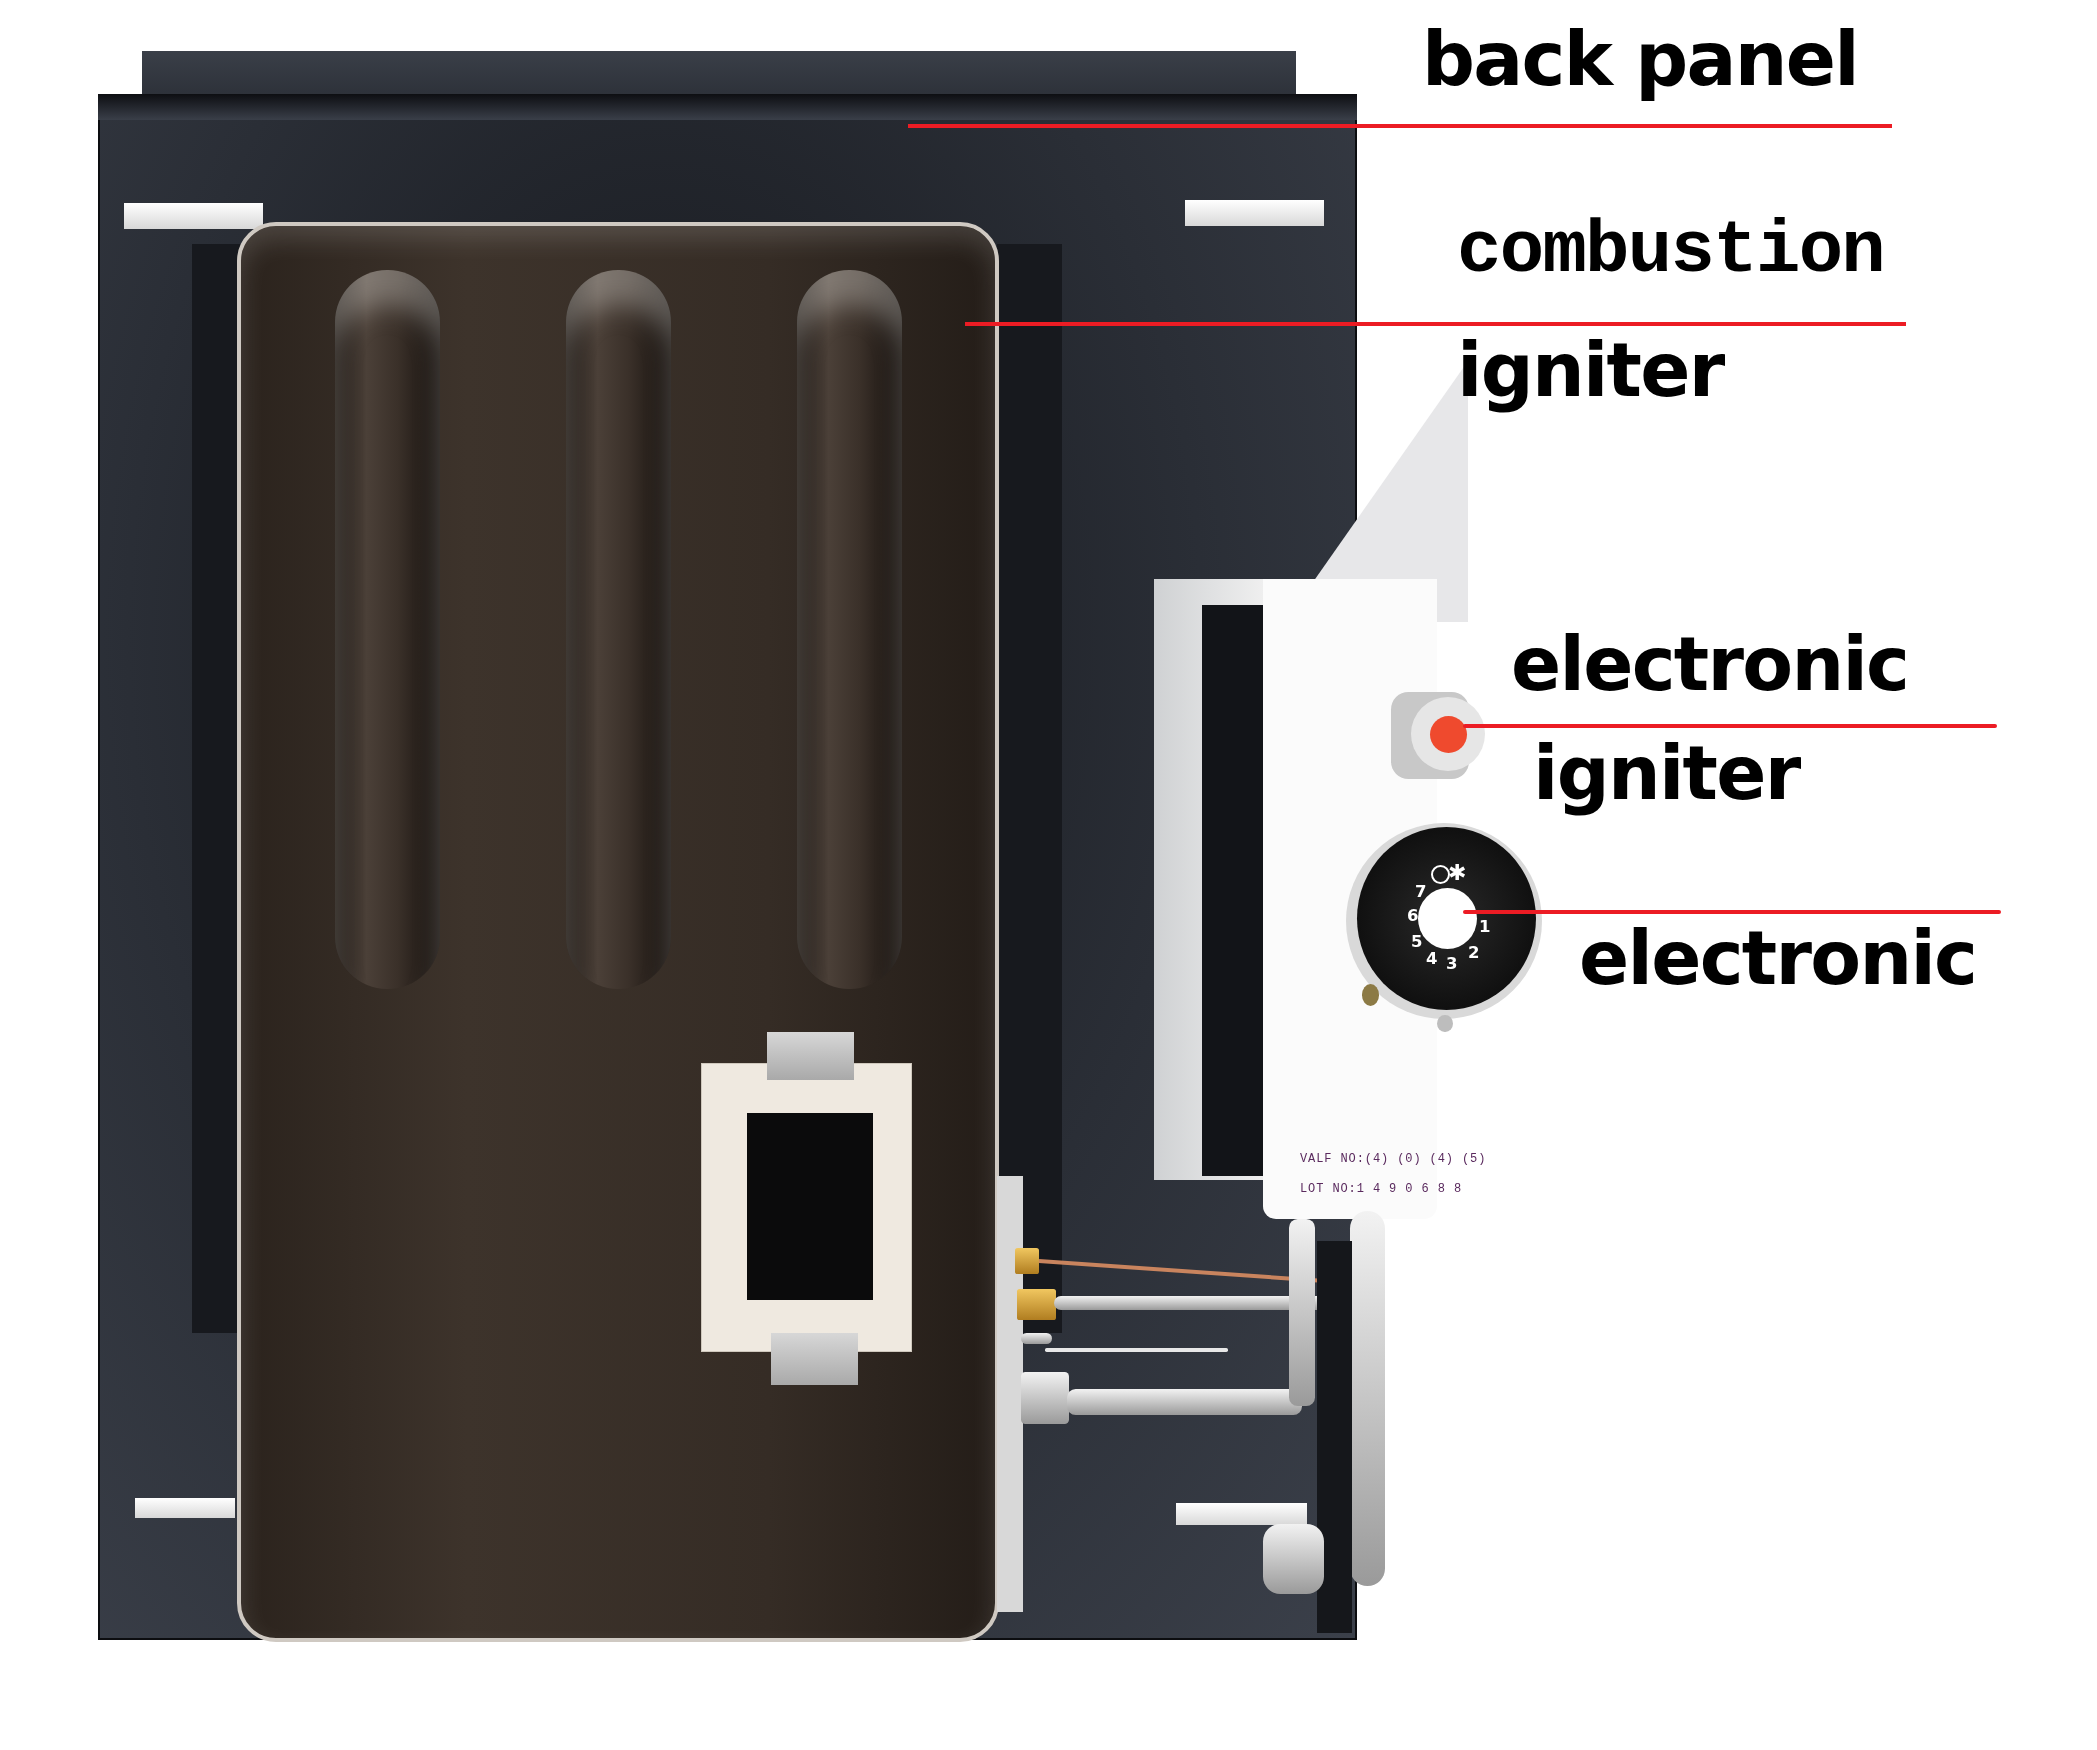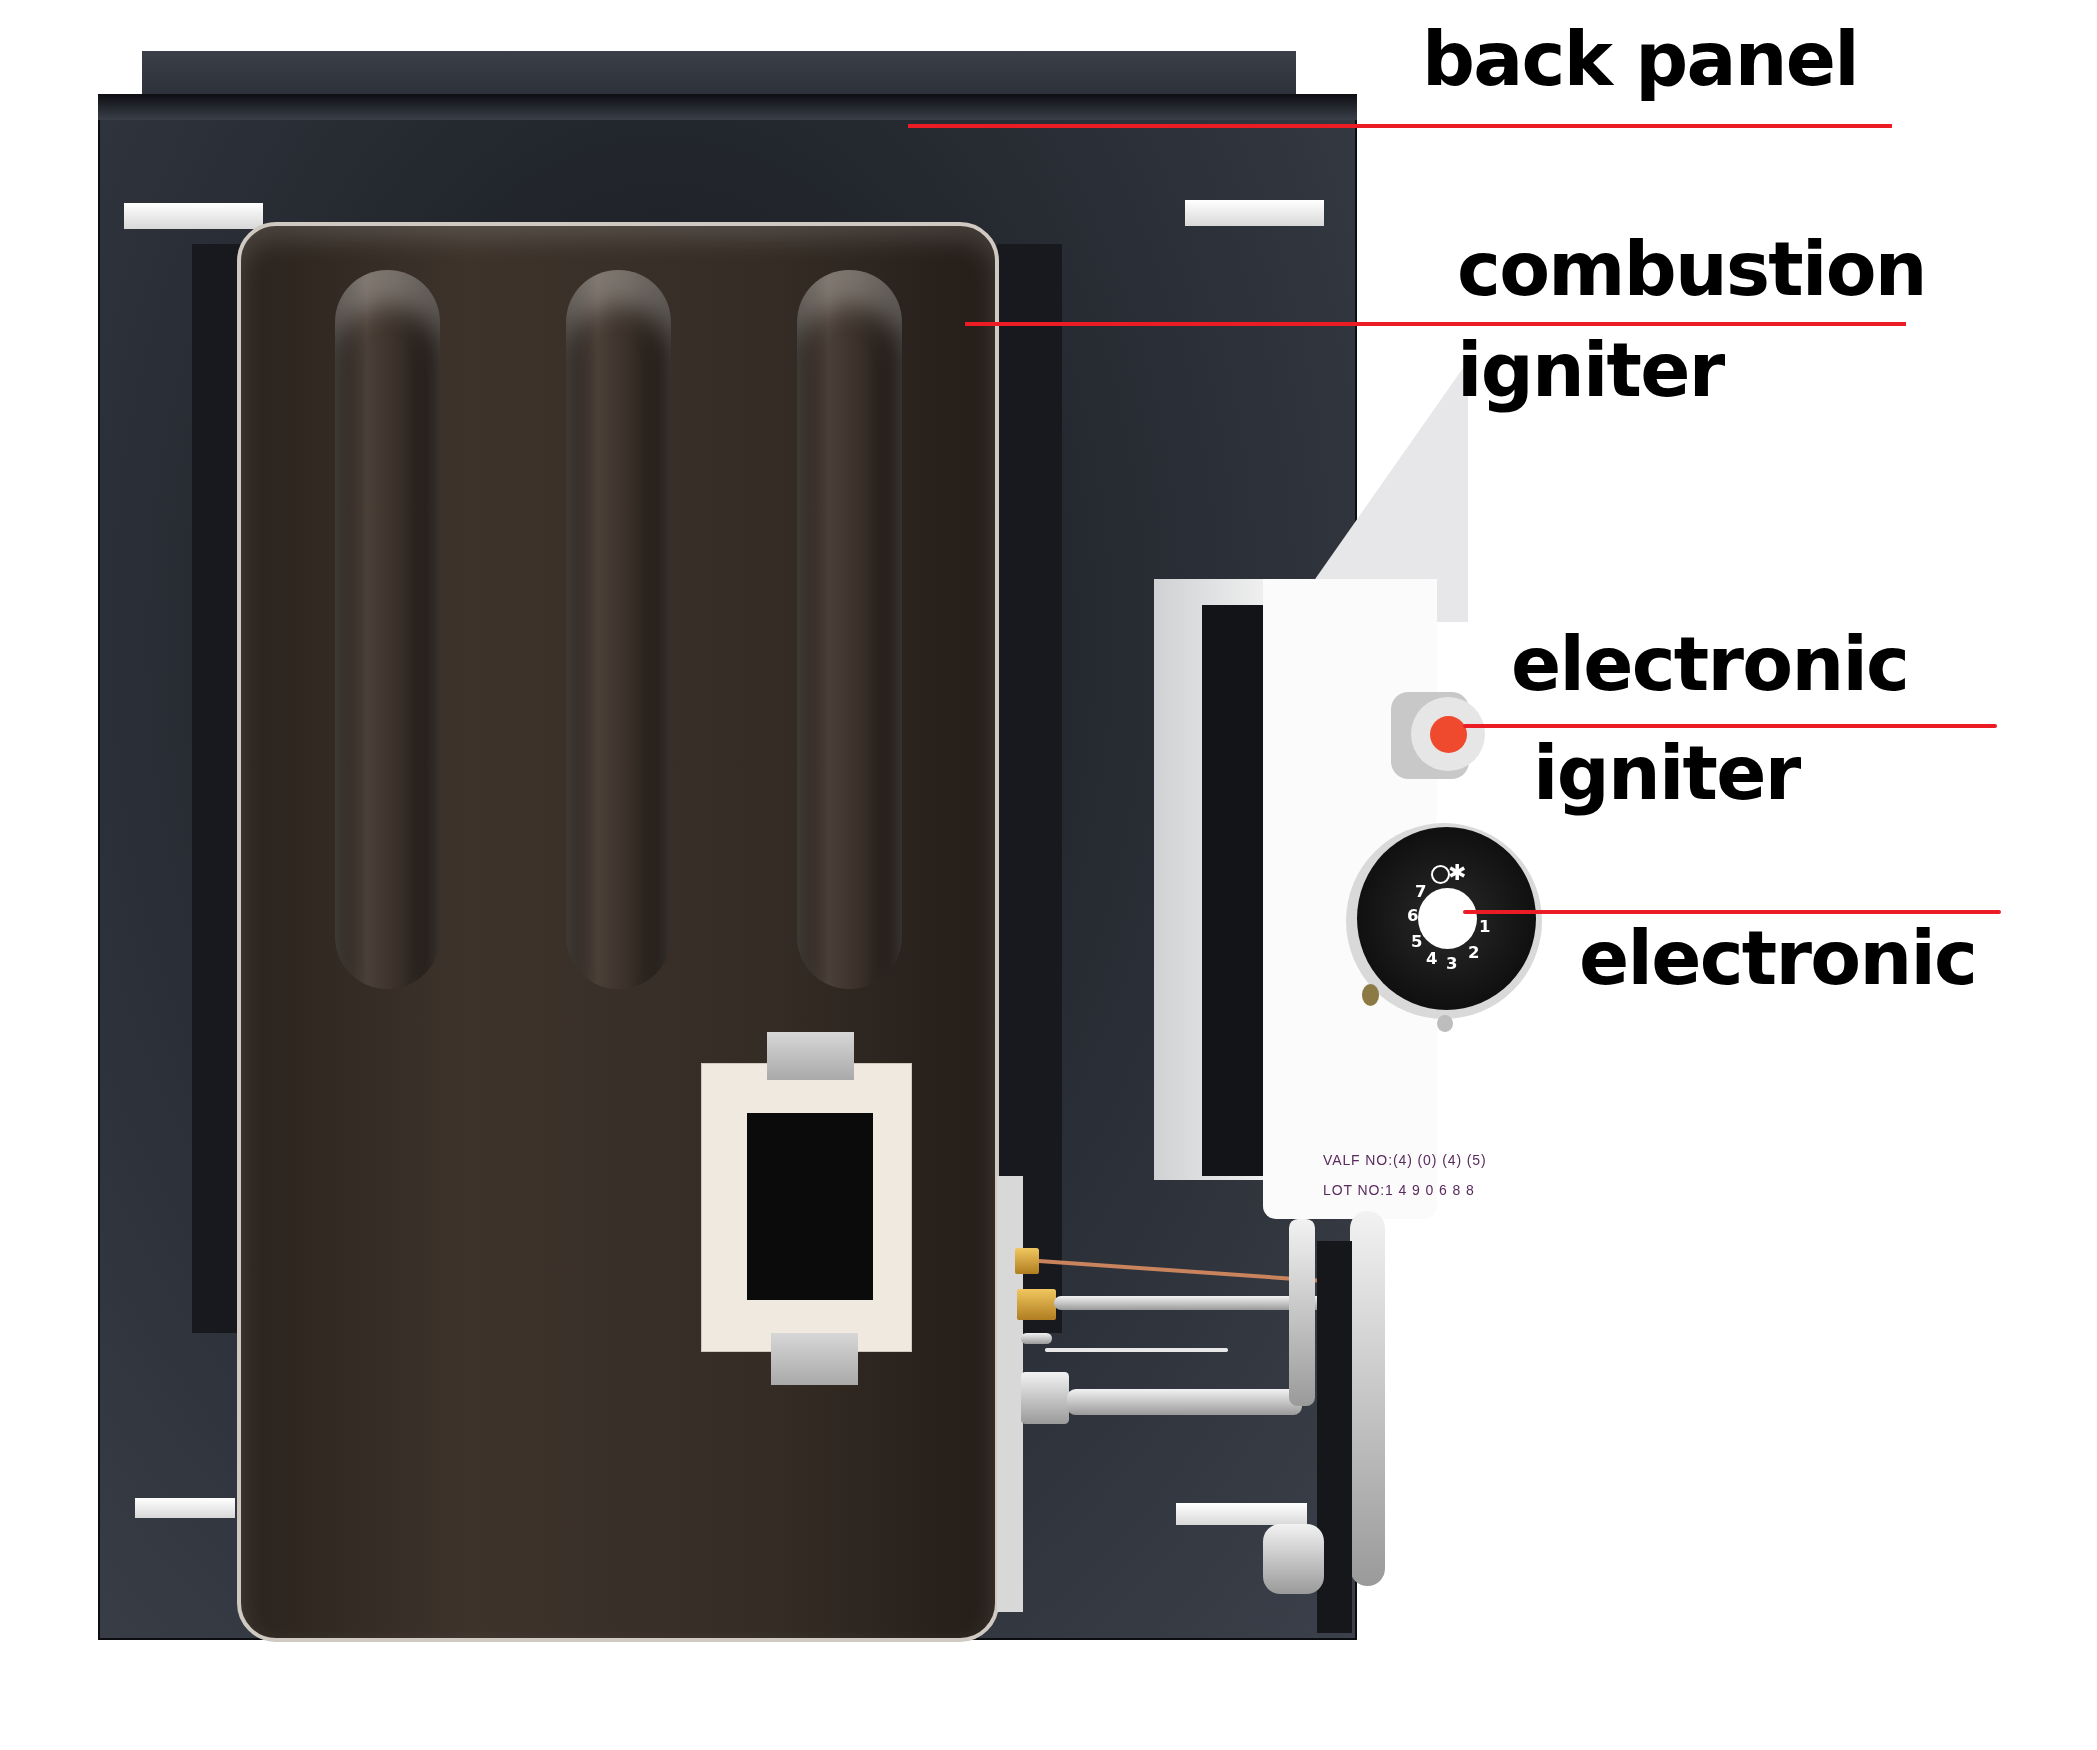--- a/index.html
+++ b/index.html
@@ -32,21 +32,21 @@
   .igniter-ring { left:1411px; top:697px; width:74px; height:74px; border-radius:50%; background:#e6e6e6; }
   .igniter-btn { left:1430px; top:716px; width:37px; height:37px; border-radius:50%; background:#ef4a2e; }
 
   .knob-outer { left:1346px; top:823px; width:196px; height:196px; border-radius:50%; background:#d9d9d9; }
   .knob { left:1357px; top:827px; width:179px; height:183px; border-radius:50%; background:radial-gradient(circle at 50% 50%,#2a2a2a 0%,#101010 70%,#333 100%); }
   .knob-center { left:1418px; top:888px; width:59px; height:61px; border-radius:50%; background:#ffffff; }
   .dial-num { color:#ffffff; font-family:"DejaVu Sans", sans-serif; font-weight:bold; font-size:16.5px; }
   .screw { left:1362px; top:984px; width:17.4px; height:22px; border-radius:50%; background:#8c7a45; }
   .dot { left:1437px; top:1015px; width:15.7px; height:17.4px; border-radius:50%; background:#bdbdbd; }
 
-  .label-plate { font-family:Liberation Sans, sans-serif; color:#5a2a5e; font-size:14px; letter-spacing:0.9px;margin-left:23px; }
+  .label-plate { font-family:Liberation Mono, monospace; color:#5a2a5e; font-size:12px; letter-spacing:0.9px; }
 
   
   .pipe { background:linear-gradient(#f2f2f2,#9a9a9a); border-radius:8.7px; }
   .copper { background:#c9845e; }
   .brass { background:linear-gradient(#f1c760,#b07d20); border-radius:2.6px; }
 
   
   .leader { background:#ec1c24; height:4.4px; }
   .label { font-family:"DejaVu Sans", sans-serif; font-weight:bold; color:#000000; font-size:74px; line-height:1; letter-spacing:-1.7px; }
 </style>
@@ -114,18 +114,18 @@
 <div class="abs pipe" style="left:1350px;top:1211px;width:35px;height:375px;border-radius:17.4px;"></div>
 <div class="abs" style="left:1317px;top:1241px;width:35px;height:392px;background:#15171b;"></div>
 <div class="abs pipe" style="left:1263px;top:1524px;width:61px;height:70px;border-radius:17.4px;"></div>
 
 <div class="abs leader" style="left:908px;top:124px;width:984px;"></div>
 <div class="abs leader" style="left:965px;top:322px;width:941px;"></div>
 <div class="abs leader" style="left:1463px;top:724px;width:534px;border-radius:2.2px;"></div>
 <div class="abs leader" style="left:1463px;top:910px;width:538px;border-radius:2.2px;"></div>
 
 <div class="abs label" style="left:1422px;top:22px;">back panel</div>
-<div class="abs label" style="left:1457px;top:232px;">combustion</div>
+<div class="abs label" style="left:1457px;top:214px;font-family:Liberation Mono, monospace;">combustion</div>
 <div class="abs label" style="left:1457px;top:333px;">igniter</div>
 <div class="abs label" style="left:1511px;top:627px;">electronic</div>
 <div class="abs label" style="left:1533px;top:736px;">igniter</div>
 <div class="abs label" style="left:1579px;top:921px;">electronic</div>
 
 
 </body></html>

